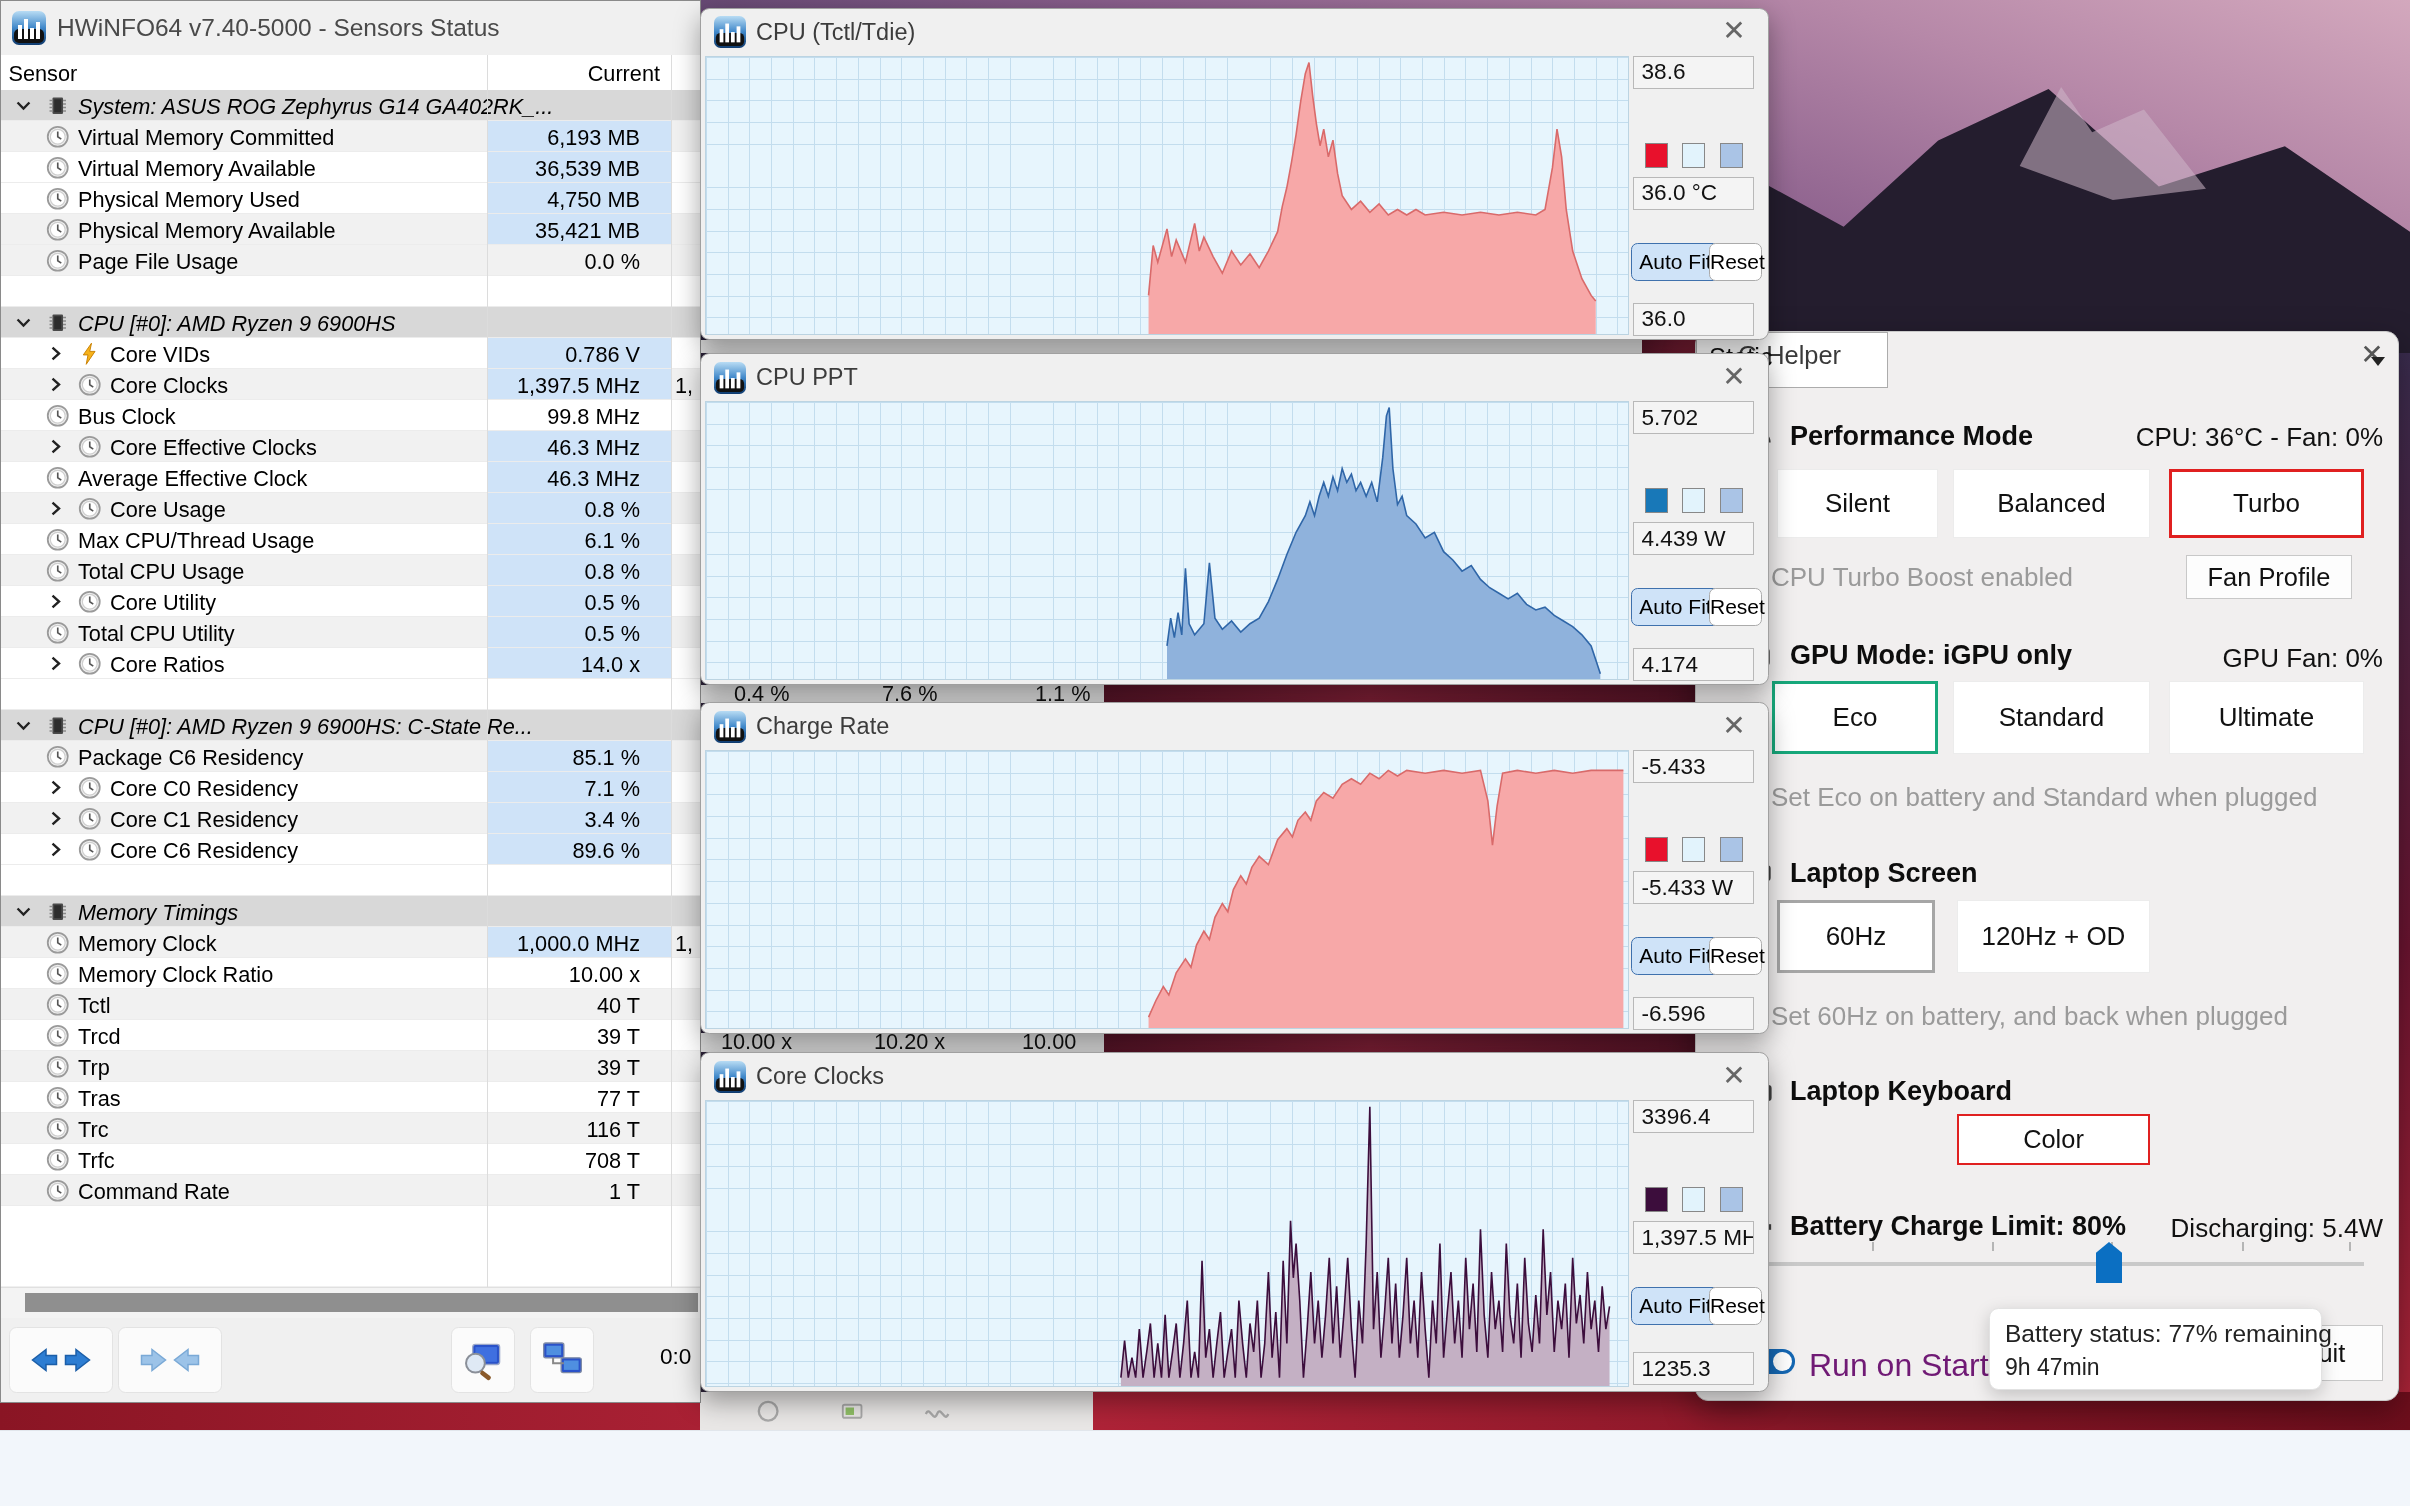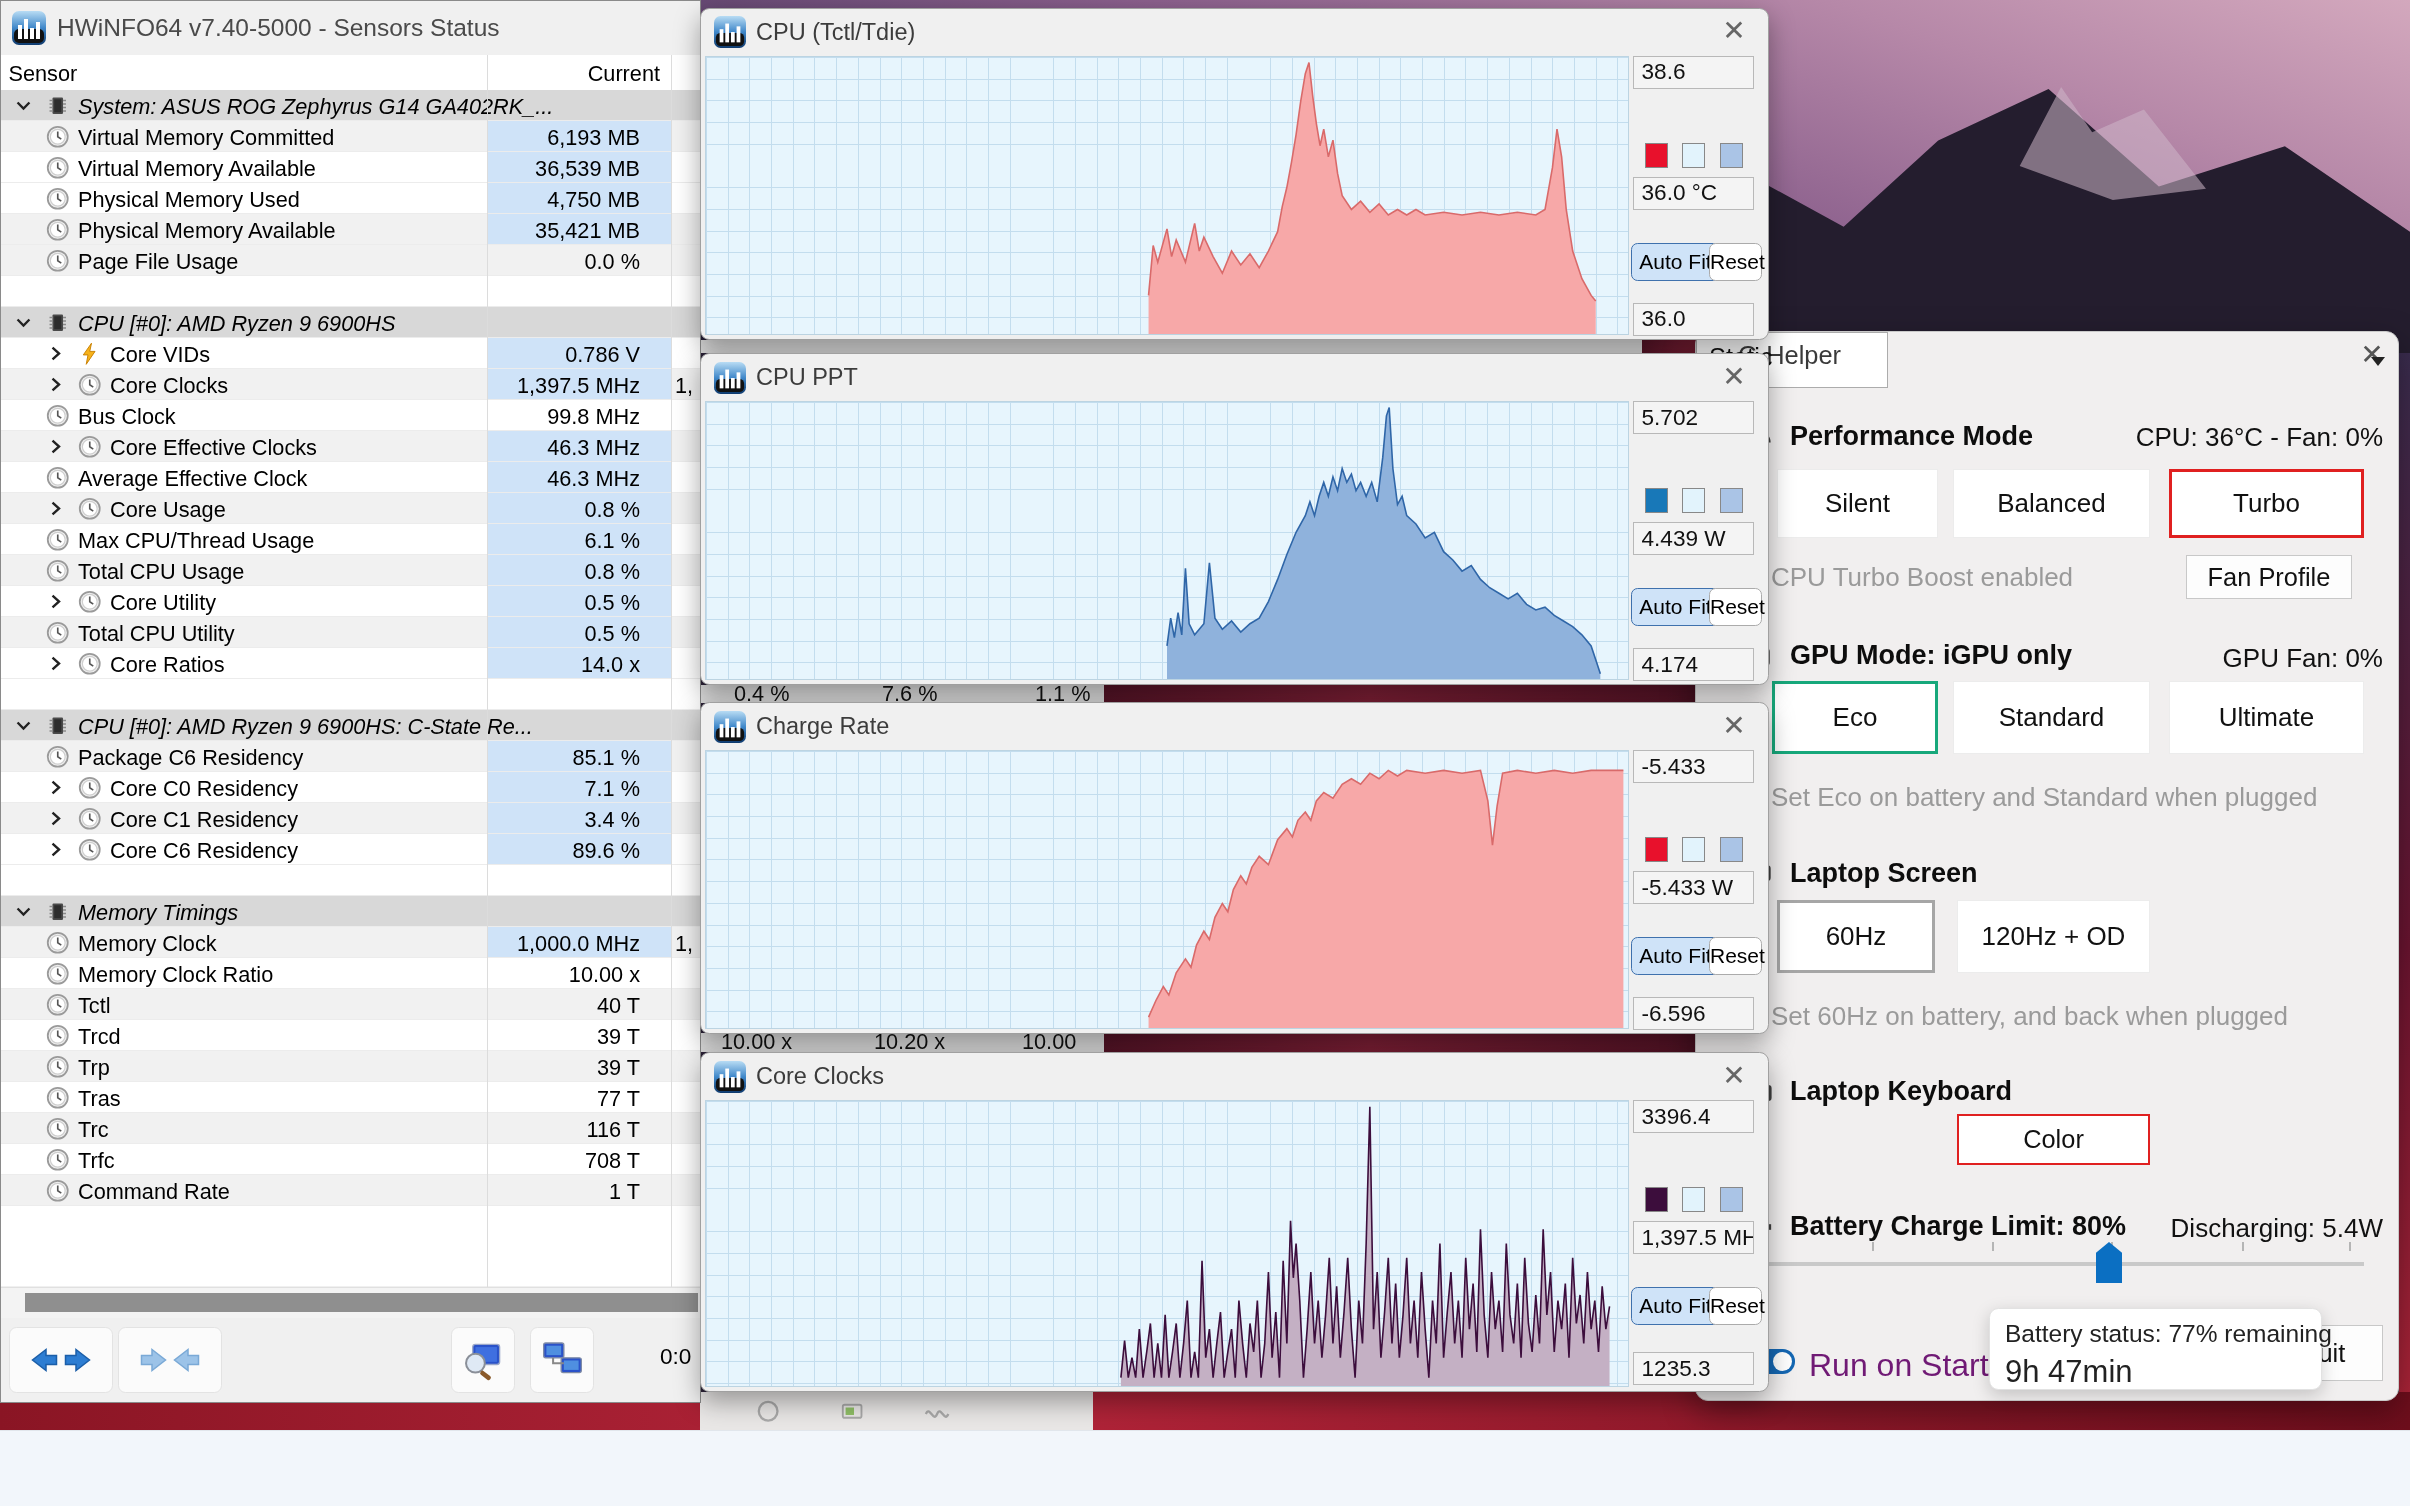--- a/index.html
+++ b/index.html
@@ -131,21 +131,21 @@
   .gh-tick{position:absolute;top:910px;width:1.9px;height:9.4px;background:#b5b5b5}
   #gh-thumb{position:absolute;left:400px;top:910px;width:26px;height:41px;background:#0b6fc2;
     clip-path:polygon(50% 0,100% 26%,100% 100%,0 100%,0 26%)}
   #gh-toggle{position:absolute;left:56px;top:1017px;width:43px;height:24.5px;background:#1467b3;border-radius:12.2px}
   #gh-toggle .knob{position:absolute;right:2.8px;top:2.8px;width:19px;height:19px;border-radius:50%;background:#fff}
   #gh-startup-label{position:absolute;left:113px;top:1015px;font-size:32px;color:#701a75;white-space:nowrap}
   #gh-quit{left:565px;top:993px;width:122px;height:56px;border:0.9px solid #c8c8c8;background:#fdfdfd;font-size:25.4px}
   #gh-tooltip{position:absolute;left:293px;top:976px;width:331px;height:80px;background:#fff;border:0.9px solid #e2e2e2;
     border-radius:9.4px;box-shadow:0 5.6px 17px rgba(0,0,0,.18)}
   #gh-tooltip .tl1{position:absolute;left:15px;top:11.3px;font-size:24.5px;color:#222;white-space:nowrap}
-  #gh-tooltip .tl2{position:absolute;left:15px;top:45px;font-size:31px;color:#222}
+  #gh-tooltip .tl2{position:absolute;left:15px;top:45px;font-size:23px;color:#222}
 
   
   #taskbar{position:absolute;left:0;top:1430px;width:2411px;height:76px;background:#f2f6fb;
     border-top:0.9px solid #e1e6ec;z-index:50}
 </style>
 </head>
 <body>
 
 <div id="screen">
 

